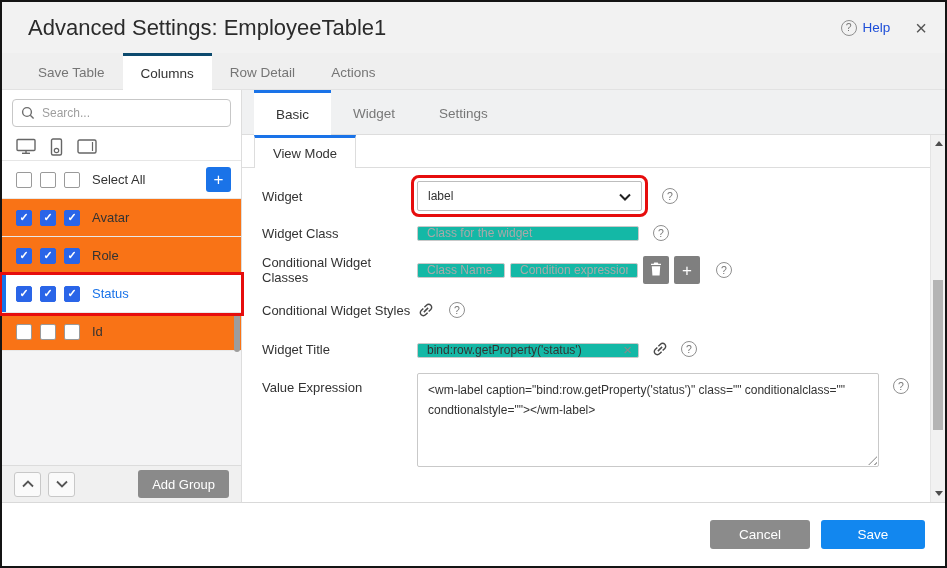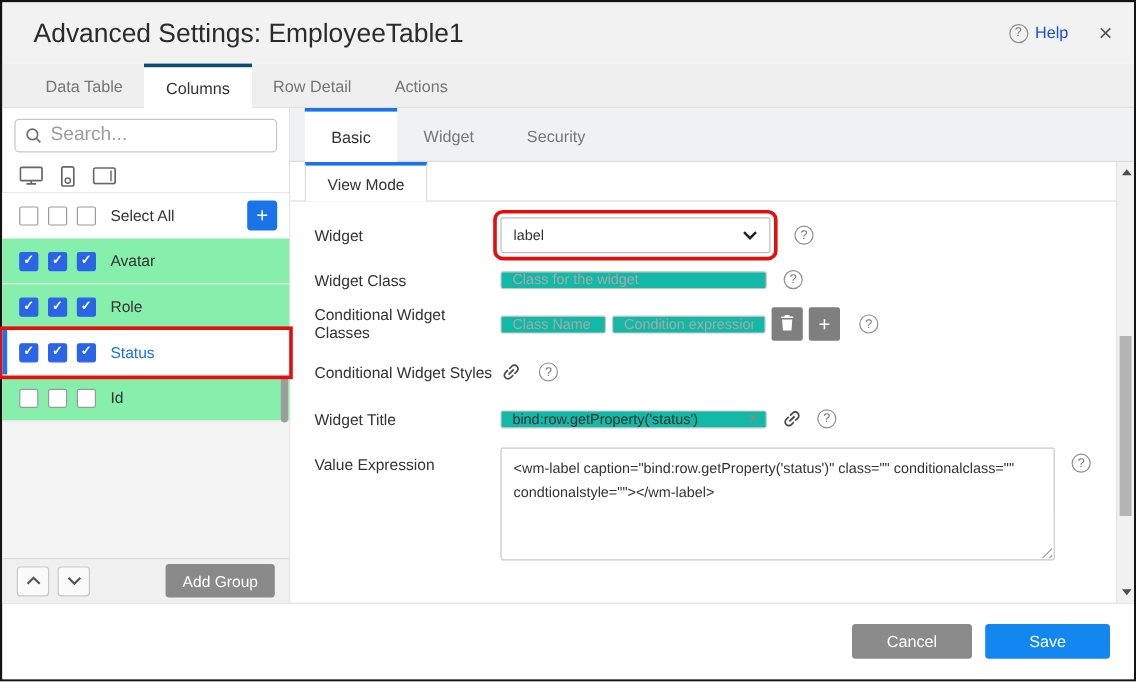--- a/index.html
+++ b/index.html
@@ -19,27 +19,27 @@
   .maintabs { height:37px; background:#efefef; display:flex; align-items:stretch; padding-left:18px; border-bottom:1px solid #e2e2e2; flex:0 0 auto; }
   .mtab { padding:0 18px; display:flex; align-items:center; font-size:13.5px; color:#757575; cursor:pointer; border-top:3px solid transparent; }
   .mtab.active { background:#fff; color:#333; border-top:3px solid #0c4a6e; margin-bottom:-1px; }
 
   
   .bodyrow { flex:1 1 auto; display:flex; min-height:0; }
 
   
   .sidebar { width:240px; flex:0 0 240px; border-right:1px solid #ddd; display:flex; flex-direction:column; background:#fff; position:relative; }
   .search-box { margin:9px 10px 6px 10px; height:28px; border:1px solid #c7c7c7; border-radius:4px; display:flex; align-items:center; padding:0 8px; background:#fff; }
-  .search-box input { border:none; outline:none; font-size:16px; color:#333; width:100%; font-family:"Liberation Sans", sans-serif; }
+  .search-box input { border:none; outline:none; font-size:12px; color:#333; width:100%; font-family:"Liberation Sans", sans-serif; }
   .search-box input::placeholder { color:#9e9e9e; }
   .search-icon { margin-right:7px; display:flex; }
   .dev-row { height:28px; display:flex; align-items:center; gap:13px; padding-left:14px; border-bottom:1px solid #e6e6e6; }
   .dev-row svg { display:block; }
 
-  .col-row { height:38px; display:flex; align-items:center; padding:0 10px 0 14px; border-bottom:1px solid #e8e8e8; background:#86efac; position:relative; }
+  .col-row { height:38px; display:flex; align-items:center; padding:0 10px 0 14px; border-bottom:1px solid #e8e8e8; background:#f97316; position:relative; }
   .col-row.white { background:#fff; }
   .col-row.selected { background:#fff; }
   .col-row.selected::before { content:""; position:absolute; left:0; top:0; bottom:0; width:4px; background:#1a73e8; }
   .col-row.annotated { outline:3px solid #e60d0d; outline-offset:0px; z-index:3; }
   .cb { width:16px; height:16px; border:1px solid #9a9a9a; border-radius:2px; background:#fff; margin-right:8px; display:inline-flex; align-items:center; justify-content:center; cursor:pointer; flex:0 0 auto; }
   .cb.checked { background:#2a65e8; border-color:#2a65e8; }
   .cb.checked::after { content:"✓"; color:#fff; font-size:11px; font-weight:bold; line-height:1; }
   .col-label { font-size:13px; color:#333; margin-left:4px; }
   .col-row.selected .col-label { color:#1a73e8; }
   .plus-btn { margin-left:auto; width:25px; height:25px; background:#1a73e8; border:none; border-radius:3px; color:#fff; font-size:17px; line-height:1; cursor:pointer; display:flex; align-items:center; justify-content:center; }
@@ -105,21 +105,21 @@
     <div class="hdr-right">
       <div class="help-wrap">
         <span class="qicon">?</span>
         <span class="help-label">Help</span>
       </div>
       <span class="close-x">×</span>
     </div>
   </div>
 
   <div class="maintabs">
-    <div class="mtab">Data Table</div>
+    <div class="mtab">Save Table</div>
     <div class="mtab active">Columns</div>
     <div class="mtab">Row Detail</div>
     <div class="mtab">Actions</div>
   </div>
 
   <div class="bodyrow">
 
     <div class="sidebar">
       <div class="search-box">
         <span class="search-icon">
@@ -206,21 +206,21 @@
         <button class="addgroup-btn">Add Group</button>
       </div>
 
       <div class="sb-scroll-thumb"></div>
     </div>
 
     <div class="panel">
       <div class="ptabs">
         <div class="ptab active">Basic</div>
         <div class="ptab">Widget</div>
-        <div class="ptab">Security</div>
+        <div class="ptab">Settings</div>
       </div>
 
       <div class="subtab-row">
         <div class="subtab">View Mode</div>
       </div>
 
       <div class="form">
 
         <div class="frow">
           <div class="flabel">Widget</div>

